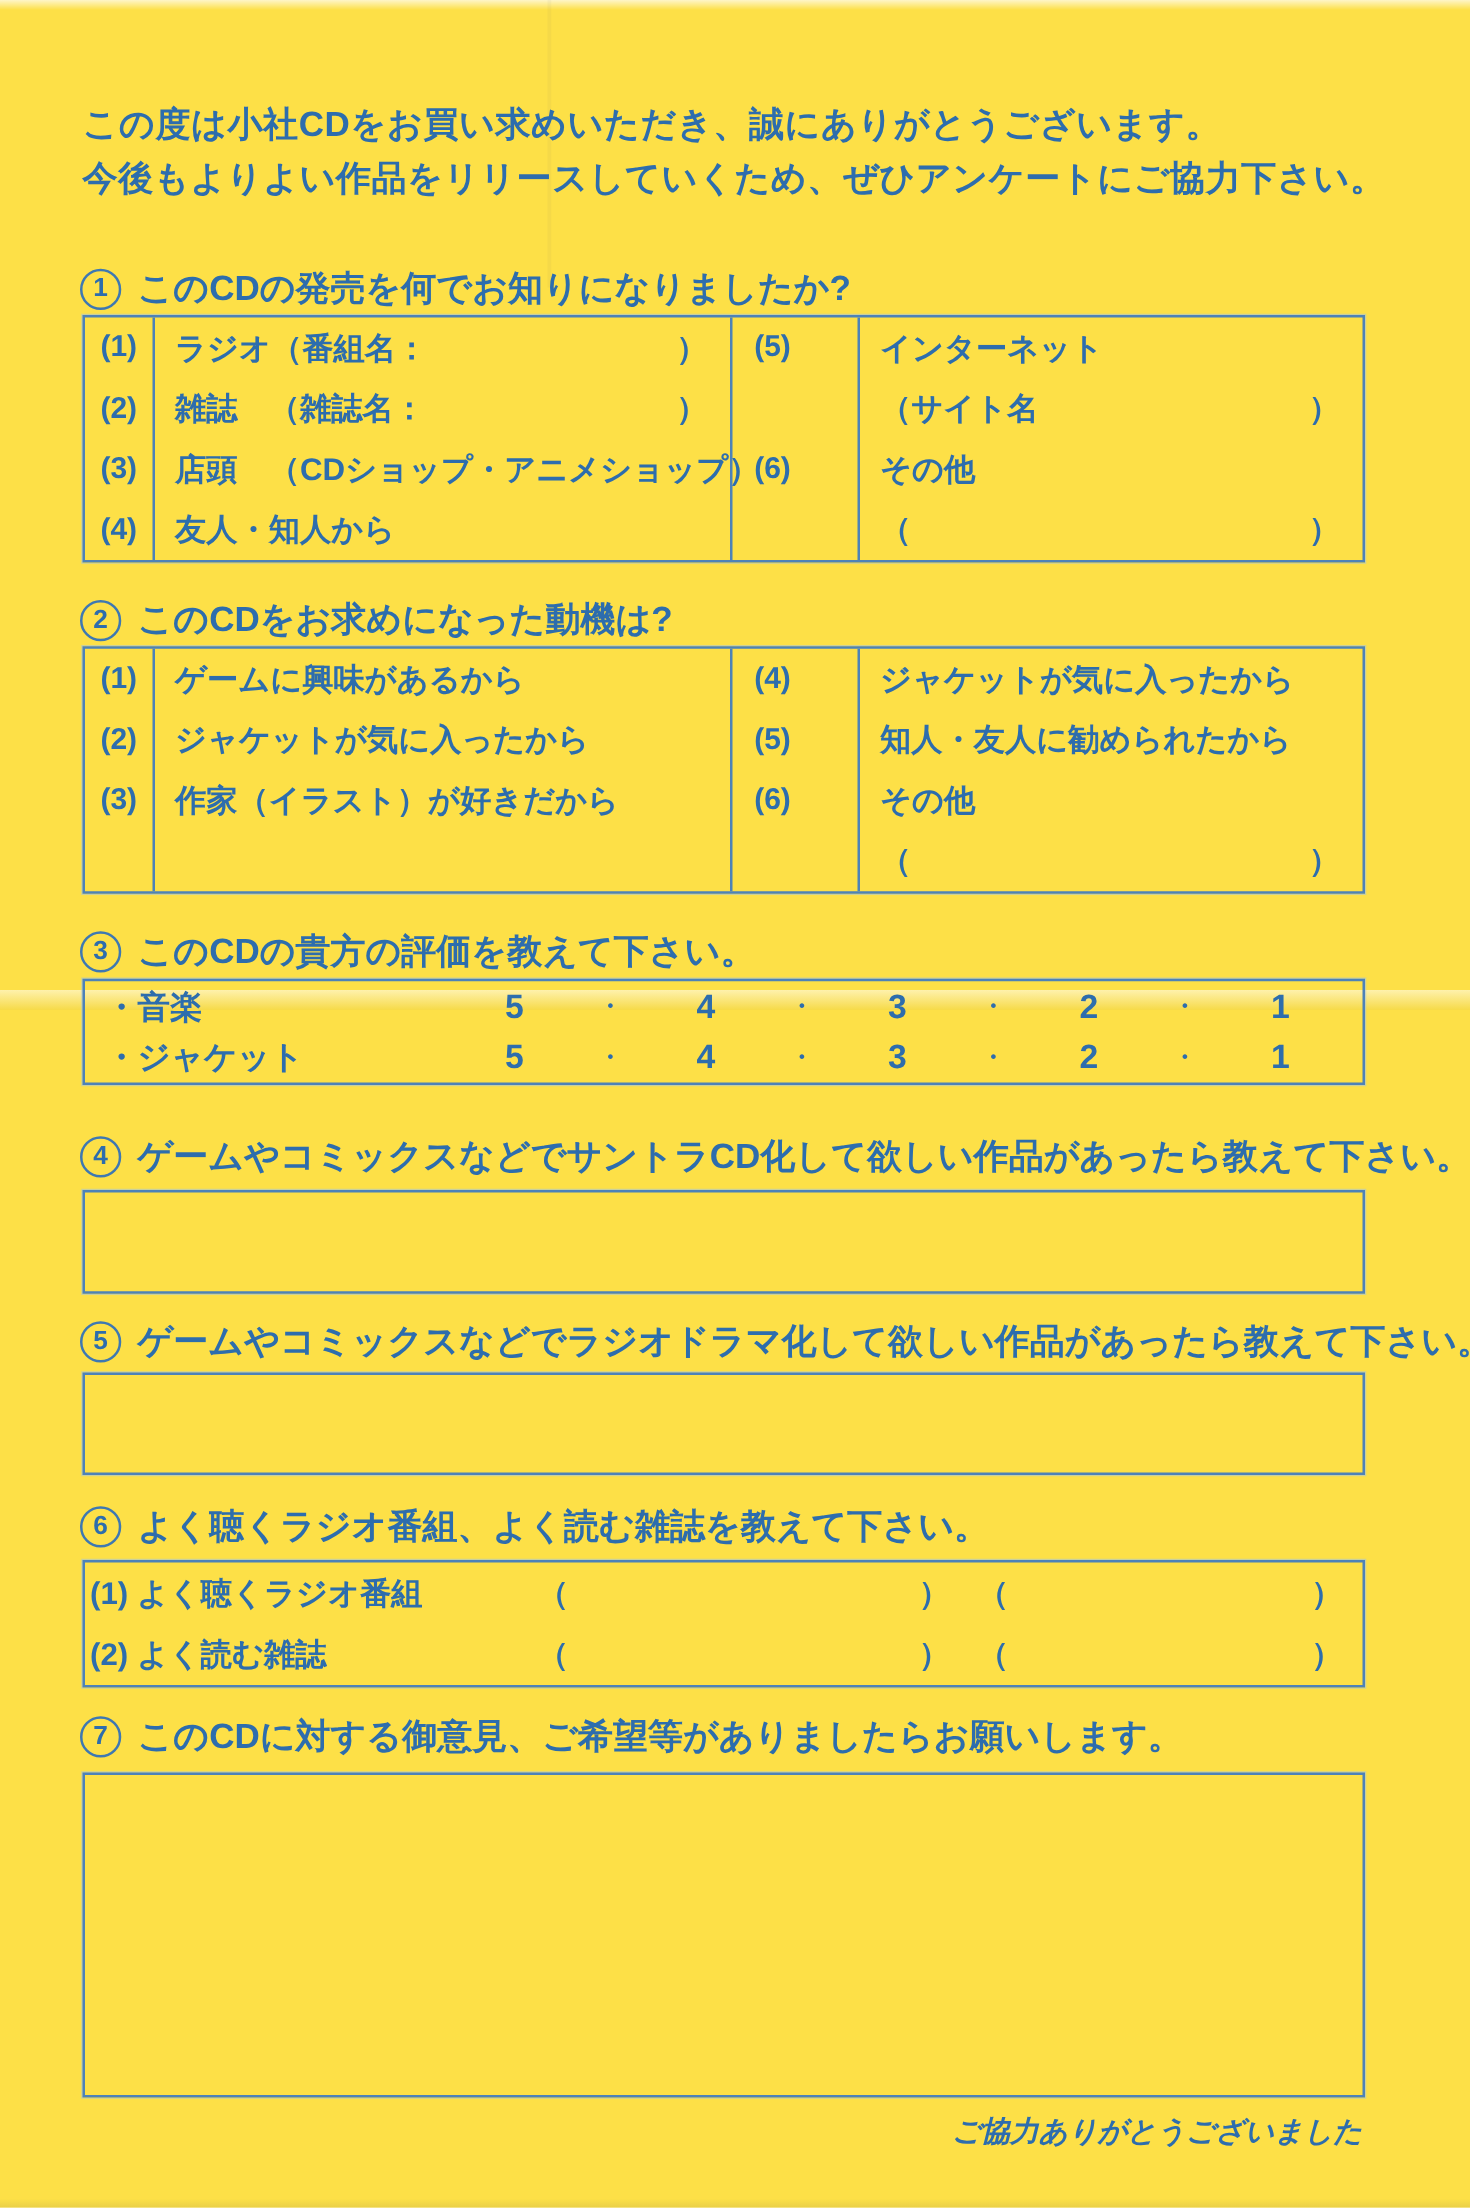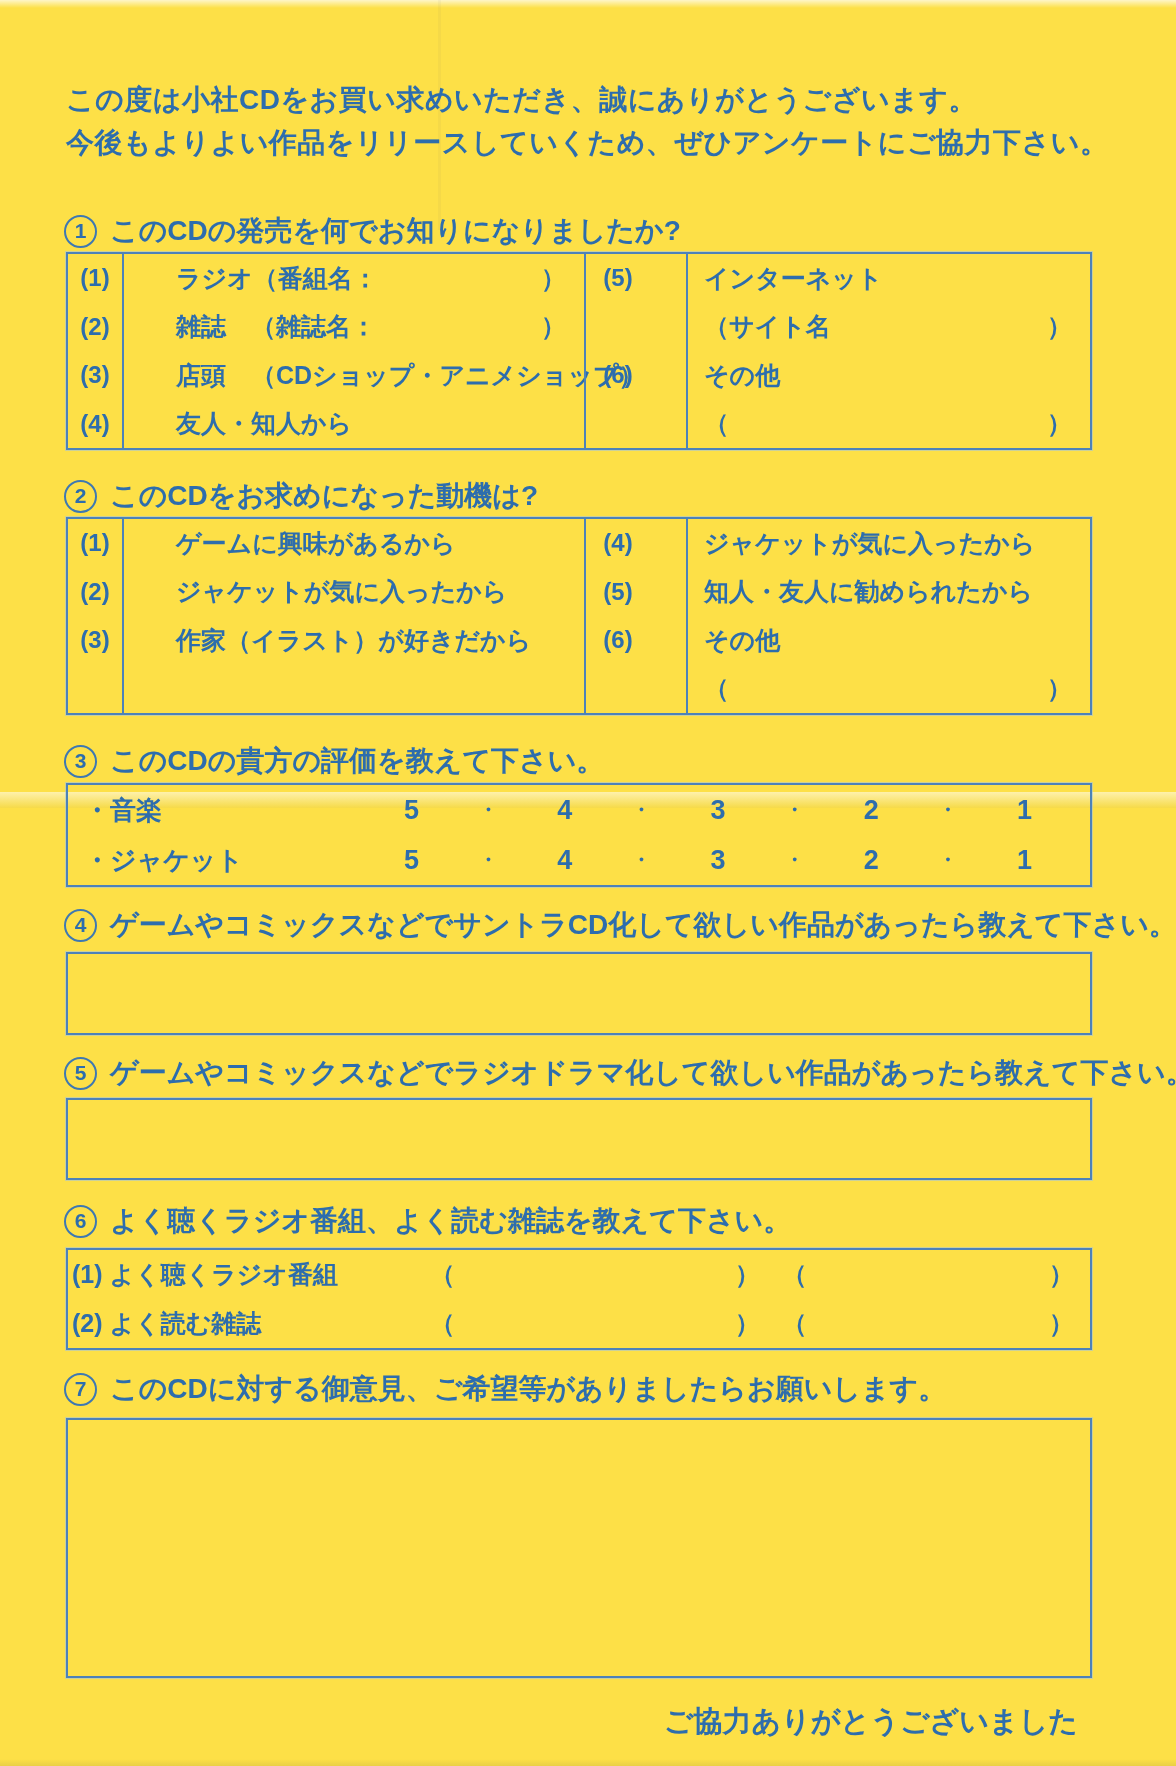--- a/index.html
+++ b/index.html
@@ -20,50 +20,50 @@
   .edge-bottom{position:absolute;left:0;bottom:0;width:1176px;height:7px;background:linear-gradient(to top,rgba(90,88,75,0.12),rgba(90,88,75,0));pointer-events:none;}
 
   .intro{position:absolute;left:66px;top:78px;margin:0;font-size:28px;line-height:43px;letter-spacing:0.5px;white-space:nowrap;}
 
   .qh{position:absolute;left:64px;display:flex;align-items:center;gap:13px;font-size:28px;white-space:nowrap;}
   .qn{width:33px;height:33px;border:2px solid #3e78b2;border-radius:50%;display:flex;align-items:center;justify-content:center;font-size:21px;flex:none;box-sizing:border-box;}
 
   .tbl{position:absolute;left:66px;width:1026px;border:2px solid #4d82b8;box-sizing:border-box;display:flex;box-shadow:0 0 0 1px rgba(160,195,225,0.55);}
   .col{display:flex;flex-direction:column;box-sizing:border-box;}
   .c1{width:54px;}
-  .c2{width:462px;padding-left:36px;}
+  .c2{width:462px;}
   .c3{width:66px;}
   .c4{flex:1;margin-left:36px;}
   .c2,.c3,.c4{border-left:2px solid #4d82b8;}
   .cell{flex:1;display:flex;align-items:center;font-size:25px;white-space:nowrap;}
   .numc{justify-content:center;font-size:24px;}
   .labc{padding:0 18px 0 16px;justify-content:space-between;}
 
   .t1{top:252px;height:198px;}
   .t2{top:517px;height:198px;}
 
-  .t3{top:783px;height:104px;flex-direction:column;}
+  .t3{top:783px;height:85px;flex-direction:column;}
   .t3row{flex:1;display:flex;align-items:center;padding-left:16px;}
   .t3label{width:320px;font-size:26px;white-space:nowrap;}
   .t3scale{flex:1;display:flex;justify-content:space-between;align-items:center;padding-right:58px;font-size:27px;}
   .t3scale span:nth-child(even){font-size:19px;}
 
   .abox{position:absolute;left:66px;width:1026px;border:2px solid #4d82b8;box-sizing:border-box;box-shadow:0 0 0 1px rgba(160,195,225,0.55);}
   .b4{top:952px;height:83px;}
   .b5{top:1098px;height:82px;}
   .b7{top:1418px;height:260px;}
 
   .t6{top:1248px;height:102px;flex-direction:column;}
   .t6row{flex:1;display:flex;align-items:center;padding:0 16px 0 4px;font-size:25px;white-space:nowrap;}
   .t6label{width:358px;}
   .t6g1{width:330px;display:flex;justify-content:space-between;}
   .t6gap{width:22px;}
   .t6g2{flex:1;display:flex;justify-content:space-between;}
 
-  .closing{position:absolute;right:86px;top:1690px;margin:12px;font-size:29px;white-space:nowrap;}
+  .closing{position:absolute;right:86px;top:1690px;margin:0;font-size:23px;white-space:nowrap;font-style:italic;}
 </style>
 </head>
 <body>
 
 <div class="sheet">
   <div class="edge-top"></div>
   <div class="crease-v"></div>
   <div class="crease-h"></div>
   <div class="edge-bottom"></div>
 

